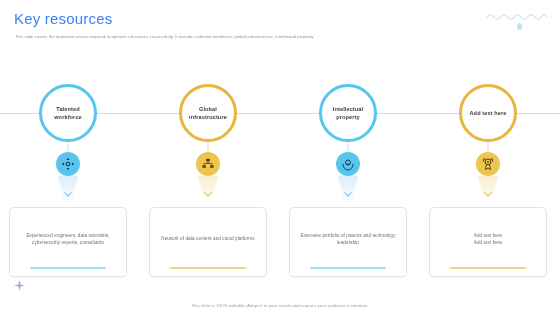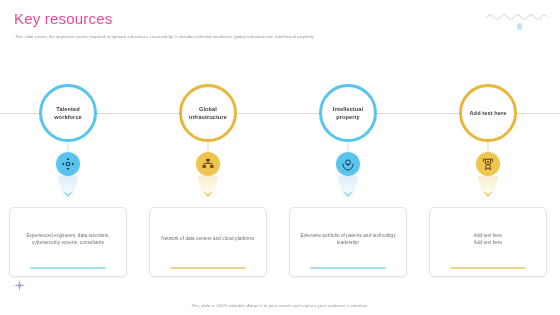--- a/index.html
+++ b/index.html
@@ -8,21 +8,21 @@
     background:#ffffff;
     font-family:"Liberation Sans", sans-serif;
     overflow:hidden;
     position:relative;
   }
   .slide{position:absolute;inset:0;background:#fff;}
 
   
   .title{
     position:absolute;left:14px;top:10px;
-    font-size:15px;color:#ec4899;font-weight:400;
+    font-size:15px;color:#3b82f6;font-weight:400;
     letter-spacing:.2px;
   }
   .subtitle{
     position:absolute;left:15px;top:34px;width:470px;
     font-size:4.1px;color:#8d8d8d;line-height:1.35;
     letter-spacing:.12px;
   }
 
   
   .squiggle{position:absolute;right:12px;top:12px;width:62px;height:10px;}

